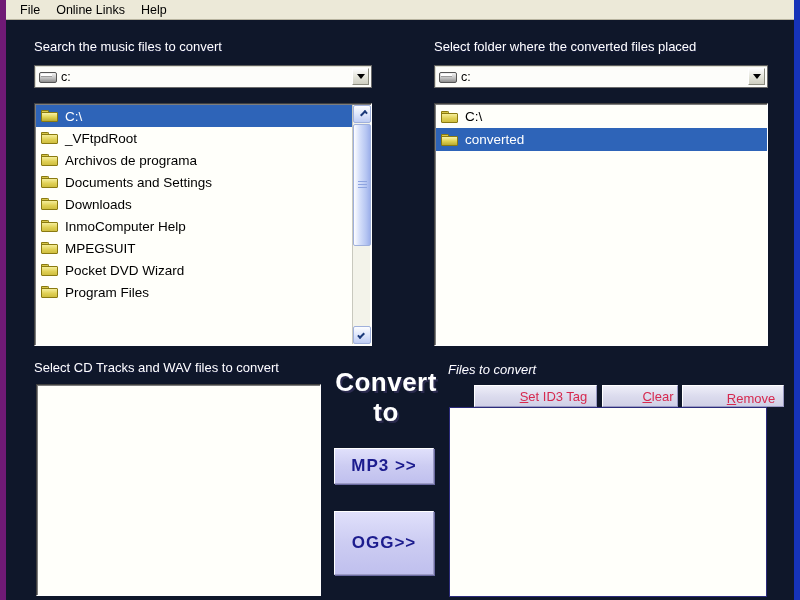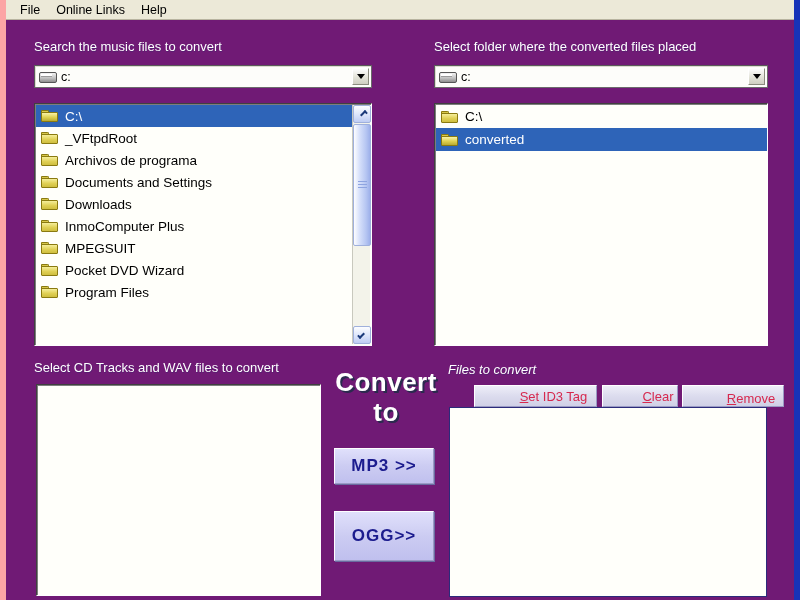--- a/index.html
+++ b/index.html
@@ -6,22 +6,22 @@
   * { box-sizing: border-box; }
   html, body {
     margin: 0; padding: 0;
     width: 800px; height: 600px;
     overflow: hidden;
     font-family: "Liberation Sans", sans-serif;
   }
   #app {
     position: relative;
     width: 800px; height: 600px;
-    background: #701a75;
-    border-left: 6px solid #fca5a5;
+    background: #0f172a;
+    border-left: 6px solid #701a75;
     border-right: 6px solid #1633b8;
     overflow: hidden;
   }
 
   
   #menubar {
     position: absolute;
     left: -6px; top: 0;
     width: 800px; height: 20px;
     background: #ece9d8;
@@ -318,21 +318,21 @@
           <span class="tab"></span>
             <span class="body"></span>
           </span>
         <span>Downloads</span>
       </div>
       <div class="lrow">
         <span class="folder">
           <span class="tab"></span>
             <span class="body"></span>
           </span>
-        <span>InmoComputer Plus</span>
+        <span>InmoComputer Help</span>
       </div>
       <div class="lrow">
         <span class="folder">
           <span class="tab"></span>
             <span class="body"></span>
           </span>
         <span>MPEGSUIT</span>
       </div>
       <div class="lrow">
         <span class="folder">
@@ -400,21 +400,21 @@
 
   <div id="convert-title" style="left:320px; top:367px; width:120px;">
     <div>Convert</div>
     <div>to</div>
   </div>
 
   <div class="cbtn" style="left:328px; top:448px; width:100px; height:36px;">
     <span>MP3  &gt;&gt;</span>
   </div>
 
-  <div class="cbtn" style="left:328px; top:511px; width:100px; height:50px;">
+  <div class="cbtn" style="left:328px; top:511px; width:100px; height:64px;">
     <span>OGG&gt;&gt;</span>
   </div>
 
   <div class="grp-label" style="left:442px; top:362px;font-style:italic;">Files to convert</div>
 
   <div class="tbtn" style="left:468px; top:385px; width:123px;">
     <span><u>S</u><span>et ID3 Tag</span></span>
   </div>
 
   <div class="tbtn" style="left:596px; top:385px; width:76px;">

